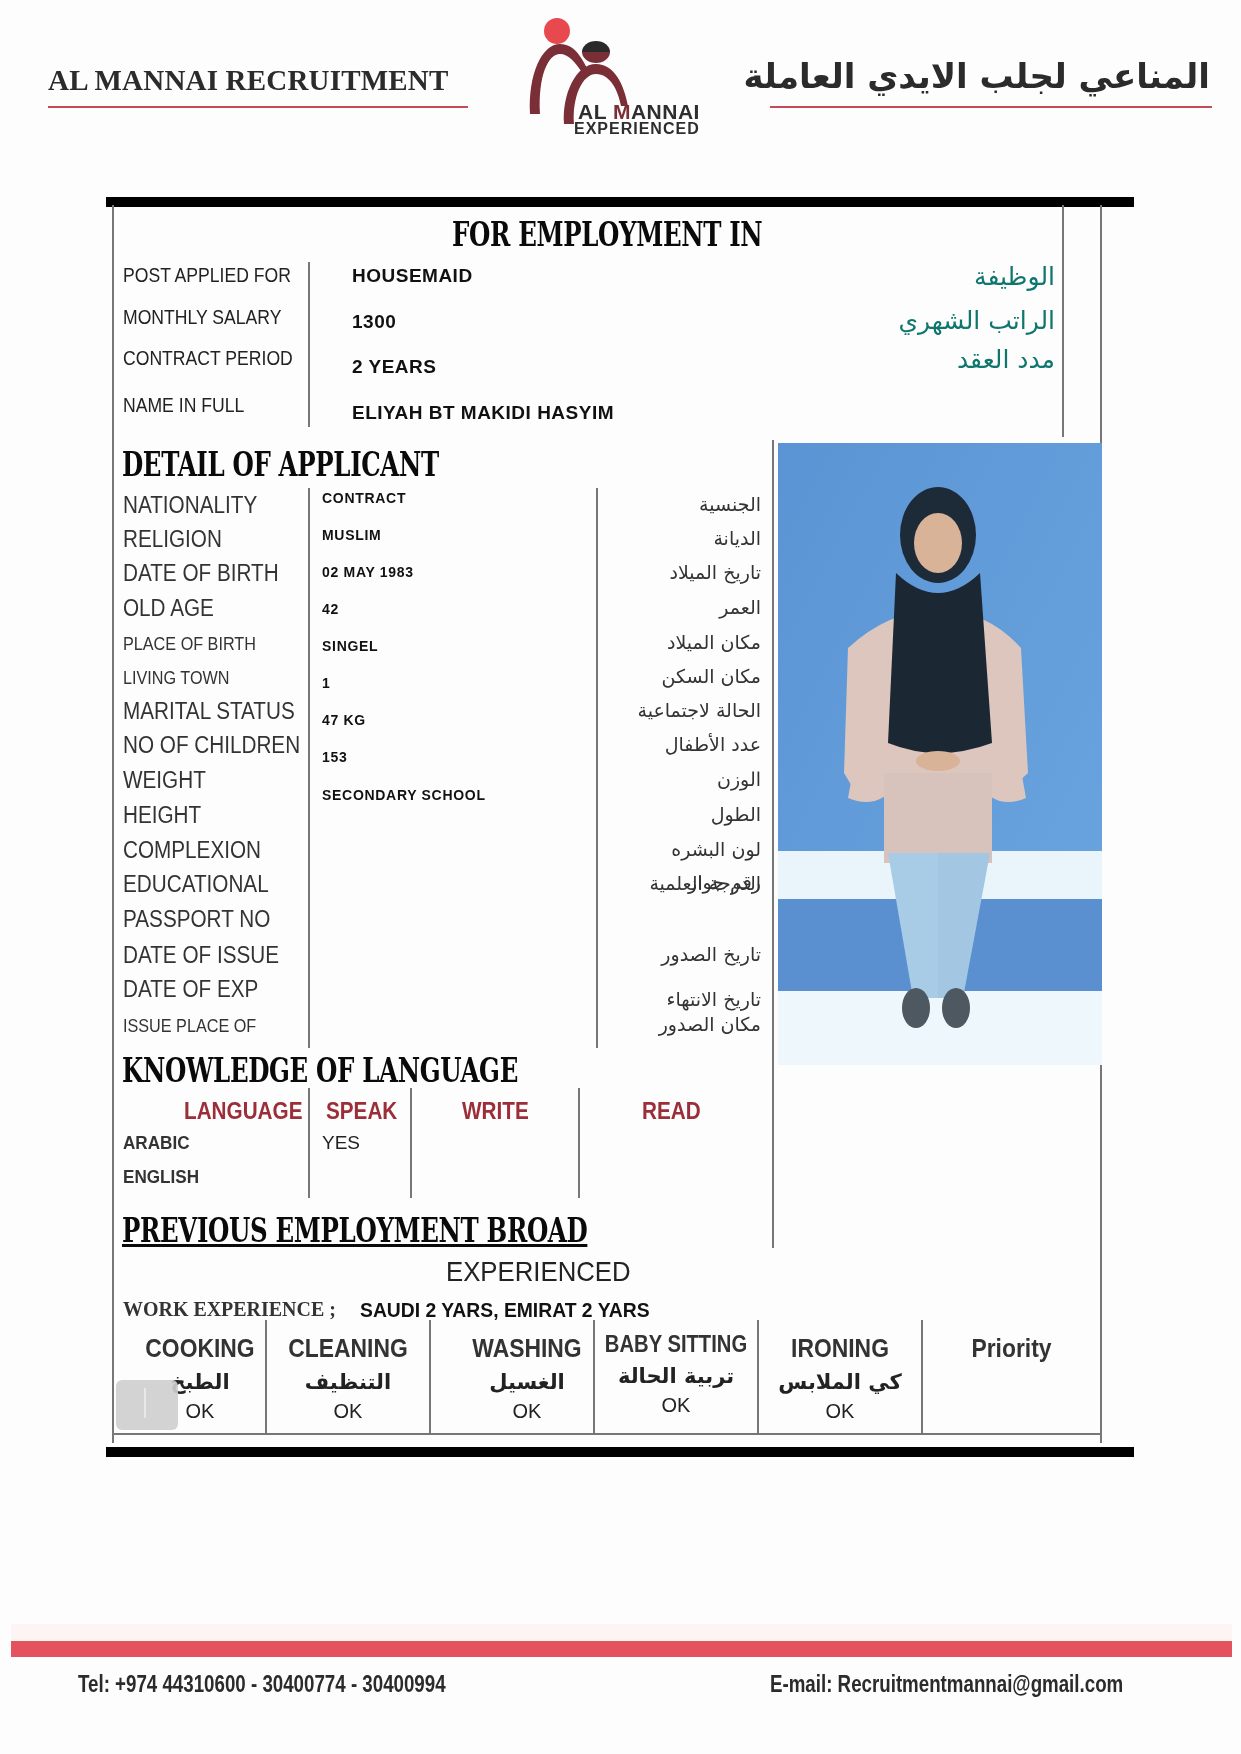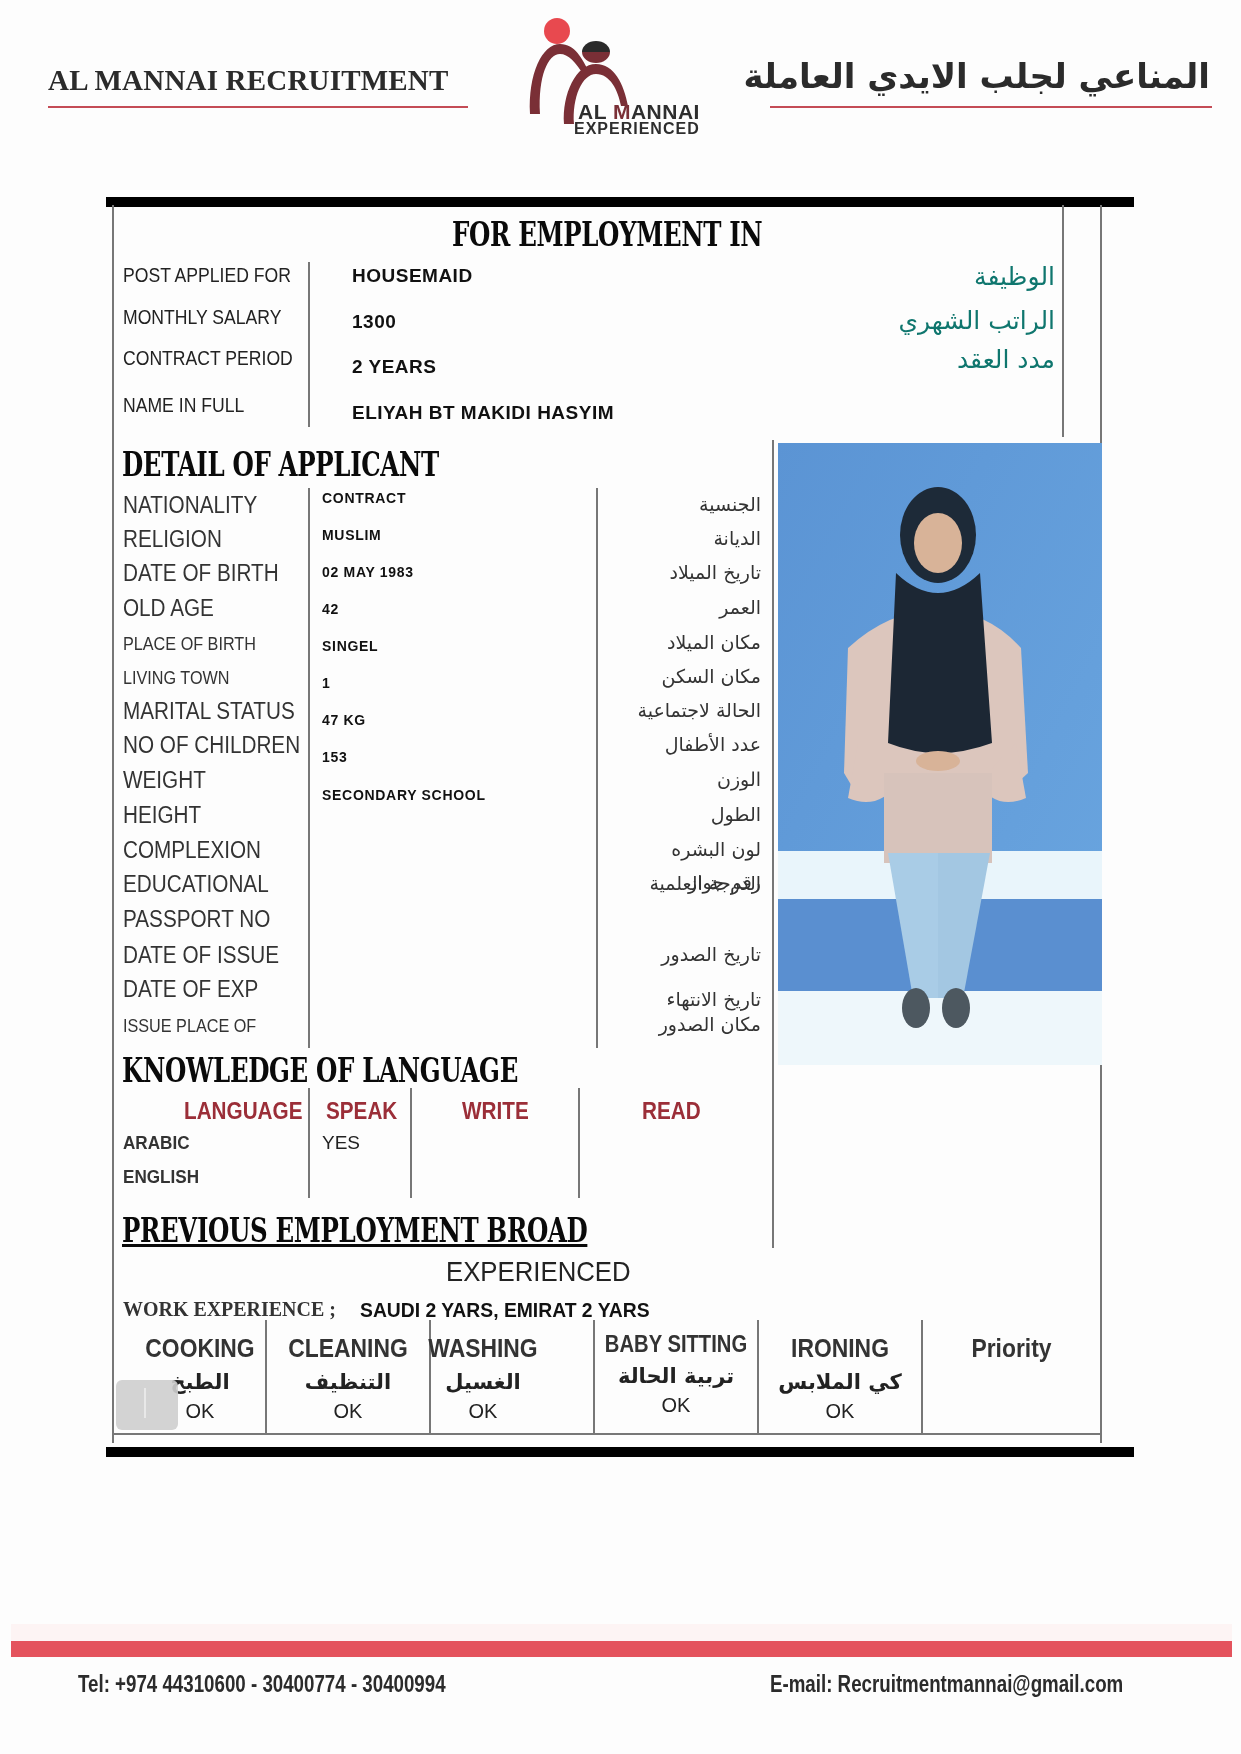--- a/index.html
+++ b/index.html
@@ -226,21 +226,21 @@
     <div class="skill" style="left: 114px; width: 172px;">
       <div class="sk-en">COOKING</div>
       <div class="sk-ar">الطبخ</div>
       <div class="sk-ok">OK</div>
     </div>
     <div class="skill" style="left: 267px; width: 162px;">
       <div class="sk-en">CLEANING</div>
       <div class="sk-ar">التنظيف</div>
       <div class="sk-ok">OK</div>
     </div>
-    <div class="skill" style="left: 412px; width: 142px;">
+    <div class="skill" style="left: 456px; width: 142px;">
       <div class="sk-en">WASHING</div>
       <div class="sk-ar">الغسيل</div>
       <div class="sk-ok">OK</div>
     </div>
     <div class="skill" style="left: 595px; width: 162px;">
       <div class="sk-en sm">BABY SITTING</div>
       <div class="sk-ar">تربية الحالة</div>
       <div class="sk-ok">OK</div>
     </div>
     <div class="skill" style="left: 759px; width: 162px;">

